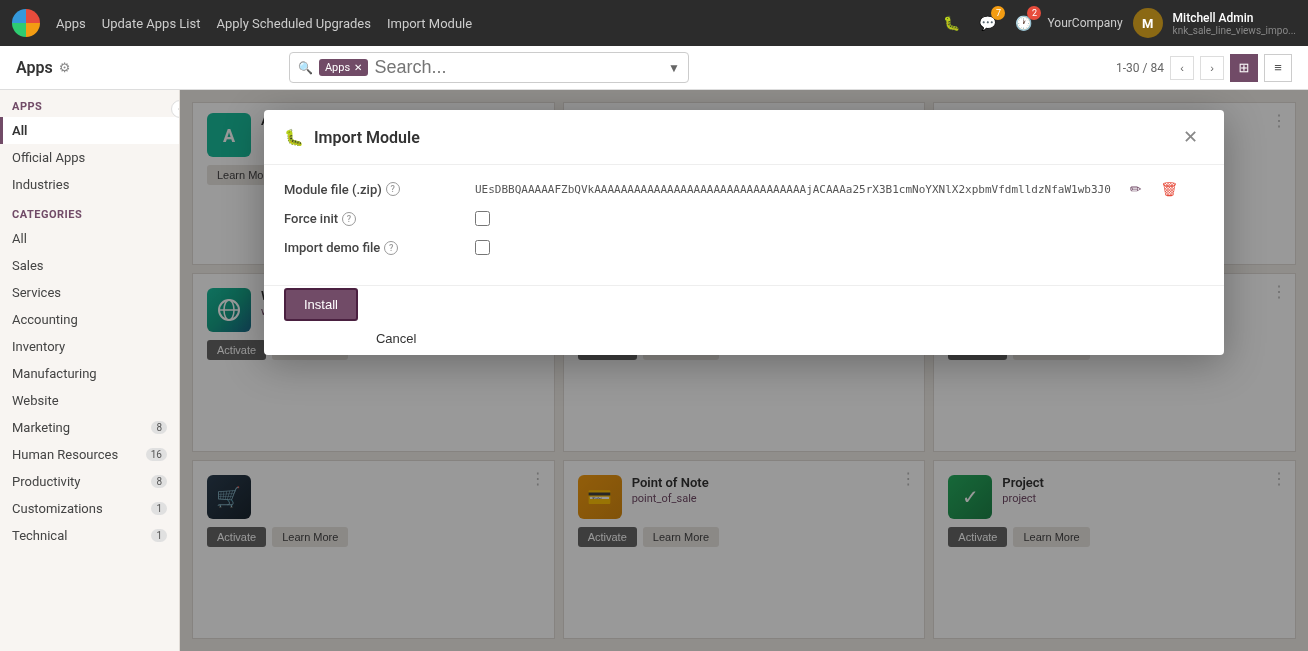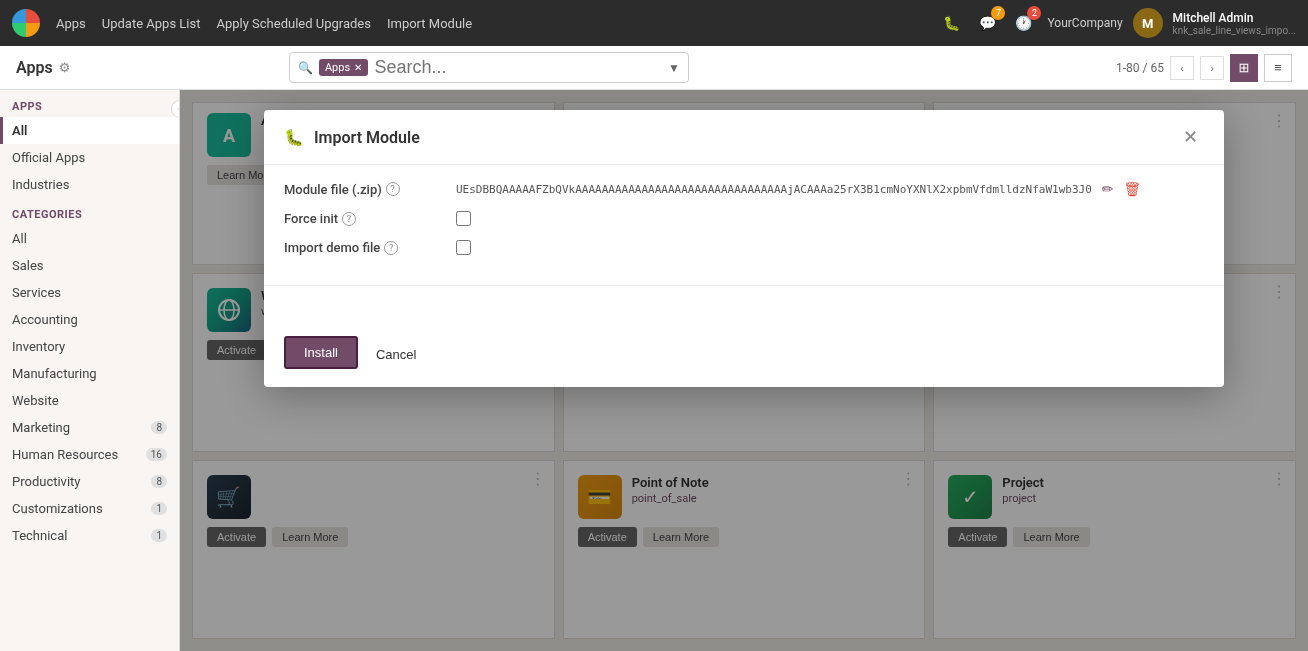--- a/index.html
+++ b/index.html
@@ -401,21 +401,22 @@
       font-size: 9px;
       display: inline-flex;
       align-items: center;
       justify-content: center;
       cursor: pointer;
     }
     .form-value {
       flex: 1;
       display: flex;
       align-items: center;
-      gap: 10px;
+      gap: 19px;
+      margin-left: 19px;
     }
     .file-path {
       font-size: 11px;
       color: #555;
       font-family: monospace;
       overflow: hidden;
       text-overflow: ellipsis;
       white-space: nowrap;
       max-width: 680px;
     }
@@ -431,25 +432,25 @@
       border: none;
       cursor: pointer;
       color: #e74c3c;
       font-size: 14px;
     }
     .checkbox-input {
       width: 15px; height: 15px;
       cursor: pointer;
     }
     .modal-footer {
-      padding: 18px 20px;
+      padding: 2px 20px;
       border-top: 1px solid #eee;
       display: flex;
       gap: 8px;
-      align-items: flex-end;
+      align-items: flex-start;
     }
     .btn-install {
       background: #714b67;
       color: #fff;
       border: 2px solid #4a2040;
       padding: 7px 18px;
       border-radius: 3px;
       font-size: 13px;
       cursor: pointer;
       font-weight: 500;
@@ -507,21 +508,21 @@
   <div class="search-bar">
     <span class="search-icon">🔍</span>
     <div class="search-tag">
       <span>Apps</span>
       <span class="close">✕</span>
     </div>
     <input class="search-input-inner" type="text" placeholder="Search..." style="">
     <button class="search-dropdown-btn">▼</button>
   </div>
   <div class="nav-right-controls">
-    <span class="pagination-text">1-80 / 65</span>
+    <span class="pagination-text">1-30 / 84</span>
     <button class="page-btn">‹</button>
     <button class="page-btn">›</button>
     <button class="view-btn active">⊞</button>
     <button class="view-btn">≡</button>
   </div>
 </div>
 
 <div class="main-layout">
 
   <div class="sidebar">

